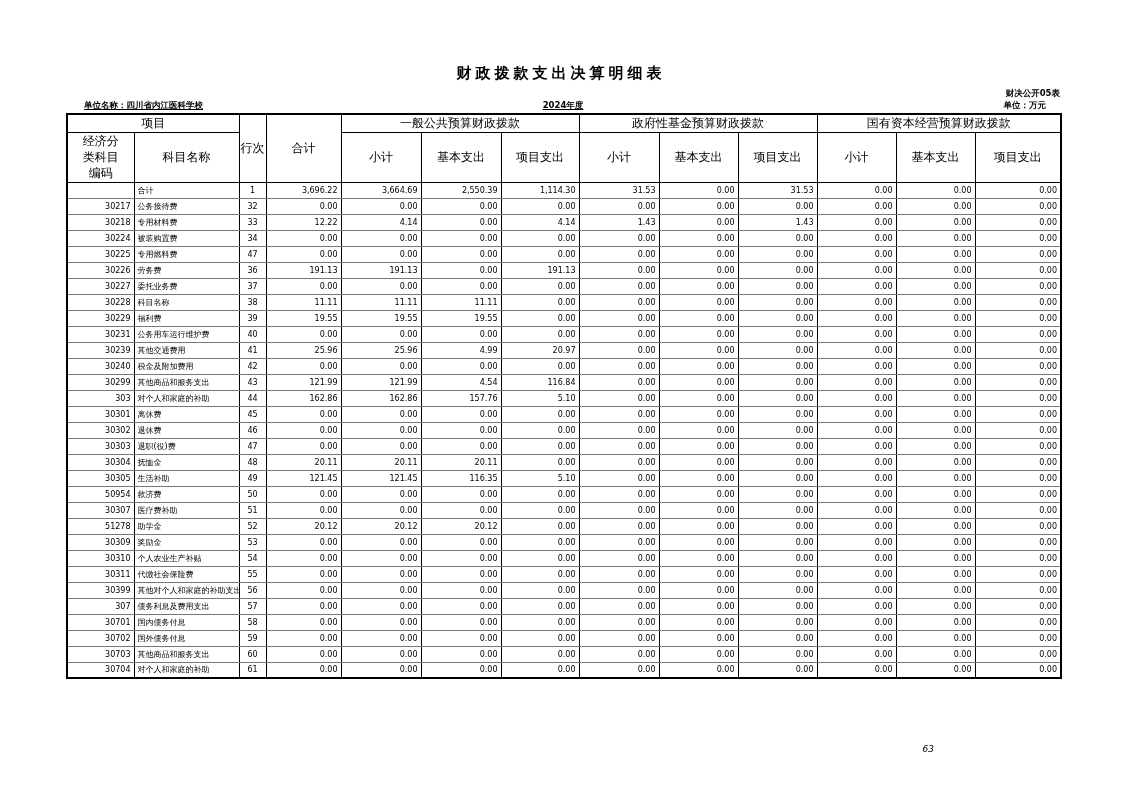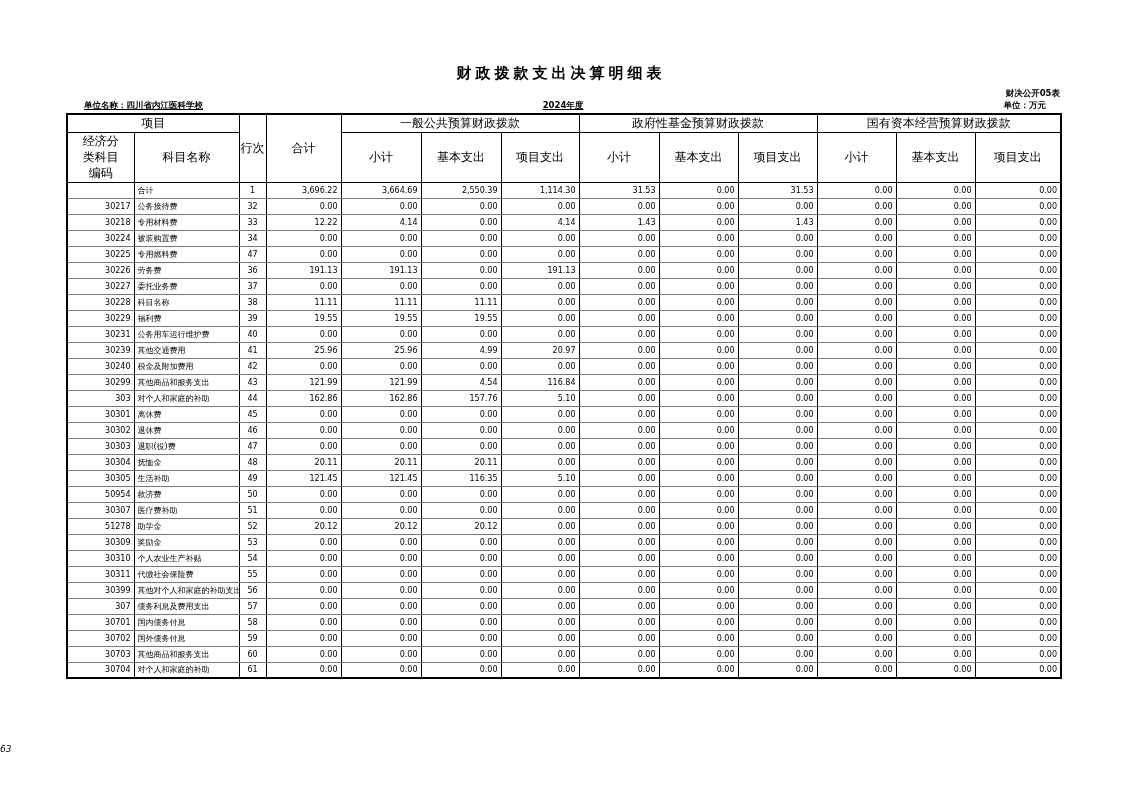--- a/index.html
+++ b/index.html
@@ -36,21 +36,21 @@
     border-left:1px solid #000; border-right:1px solid #000;
     border-top:1px solid #777; border-bottom:1px solid #777;
     vertical-align:middle;
   }
   td.cell-code { text-align:right; }
   td.cell-name { text-align:left; }
   td.cell-no { text-align:center; padding:0 1px; }
   td.cell-num { text-align:right; }
   .page-number {
     position:absolute; bottom:40px; left:0; width:934px;
-    text-align:left; font-size:9px;font-style:italic;
+    text-align:right; font-size:9px;font-style:italic;
   }
 </style>
 </head>
 <body>
 
 <div class="title">财政拨款支出决算明细表</div>
 
 <div class="sheet">
   <div class="form-code">财决公开05表</div>
 

